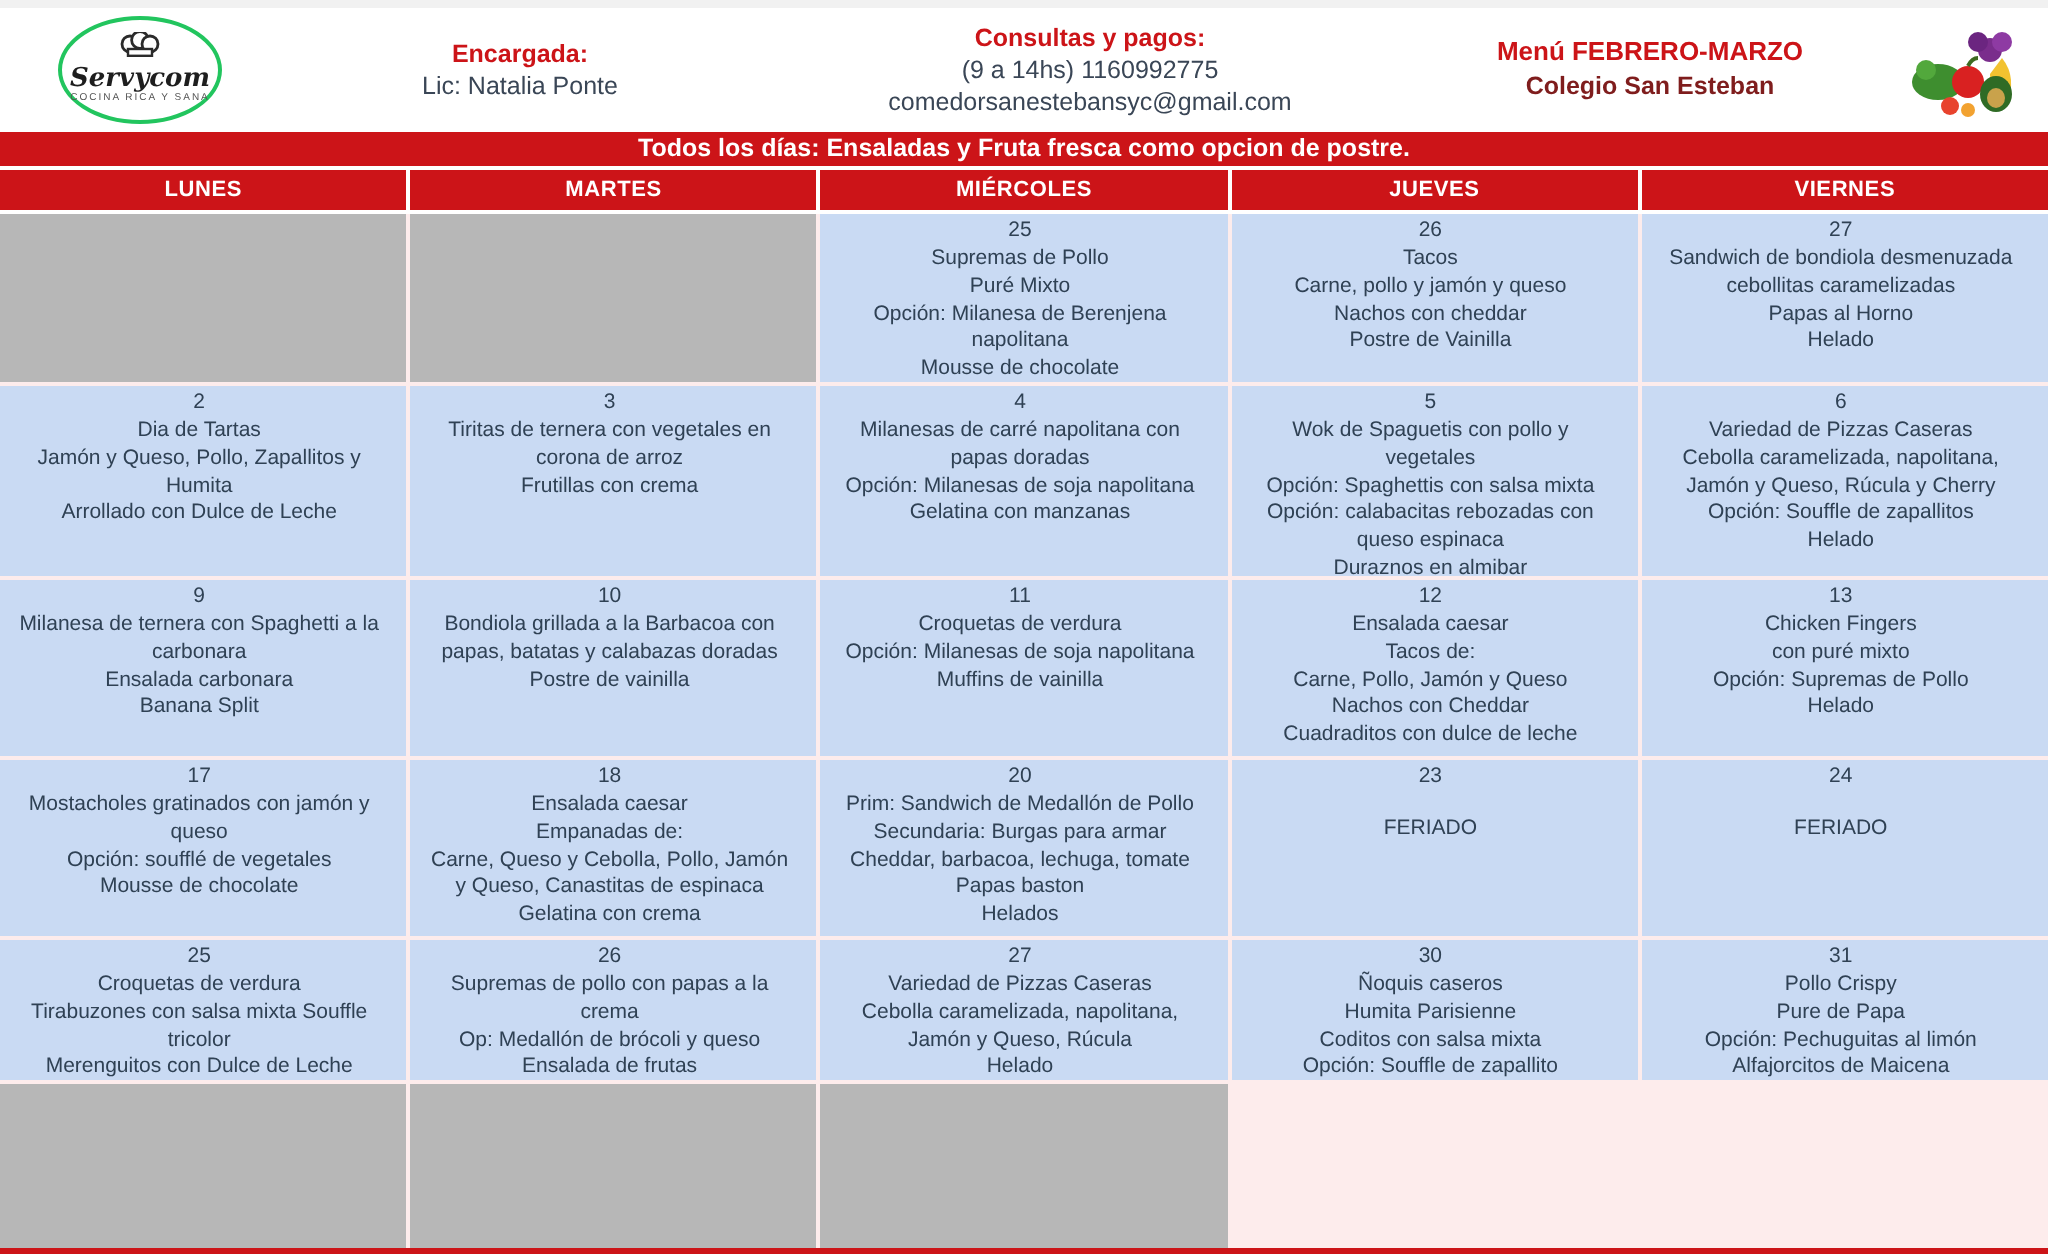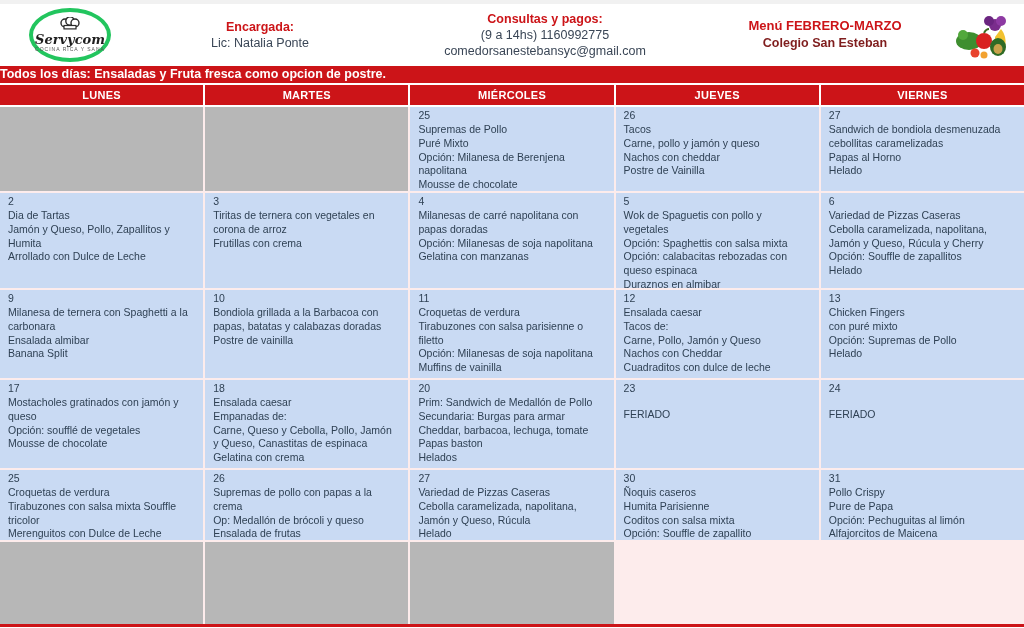--- a/index.html
+++ b/index.html
@@ -11,62 +11,62 @@
   }
 
   
   .top-header {
     height: 62px; display: grid;
     grid-template-columns: 140px 240px 330px 230px 84px;
     align-items: center;
   }
   .logo-wrap { display: flex; justify-content: center; }
   .logo-badge {
-    width: 82px; height: 54px; border: 4px solid #22c55e; border-radius: 50%;
+    width: 82px; height: 54px; border: 2px solid #22c55e; border-radius: 50%;
     display: flex; flex-direction: column; align-items: center; justify-content: center;
     background: #fff;
   }
   .logo-hat { line-height: 1; margin-top: -2px; }
   .logo-text {
     font-family: "DejaVu Serif", serif; font-style: italic; font-weight: bold;
     font-size: 13px; color: #1e1e1e; line-height: 1;
   }
   .logo-sub { font-size: 5px; color: #555; letter-spacing: 1px; }
   .hdr-block { text-align: center; line-height: 1.3; }
   .hdr-label { color: #cc1418; font-weight: bold; font-size: 12.5px; }
   .hdr-value { color: #3a4656; font-size: 12.5px; }
   .hdr-title { color: #cc1418; font-weight: bold; font-size: 13px; }
   .hdr-school { color: #7f1d1d; font-weight: bold; font-size: 12.5px; }
   .fruits-wrap { display: flex; justify-content: center; }
 
   
   .banner {
     background: #cc1418; color: #ffffff; font-weight: bold; font-size: 12.5px;
-    height: 17px; line-height: 17px; margin-bottom: 2px;
+    text-align: center; height: 17px; line-height: 17px; margin-bottom: 2px;
   }
 
   
   .day-header-row {
     display: grid; grid-template-columns: repeat(5, 1fr); gap: 2px;
     background: #ffffff; margin-bottom: 2px;
   }
   .day-header {
     background: #cc1418; color: #ffffff; font-weight: bold; font-size: 11px;
     text-align: center; height: 20px; line-height: 20px; letter-spacing: .3px;
   }
 
   
   .calendar-grid {
     display: grid; grid-template-columns: repeat(5, 1fr);
     grid-template-rows: 84px 95px 88px 88px 70px 82px;
     gap: 2px; background: #fdecec;
     border-bottom: 3px solid #cc1418;
   }
   .cell {
-    padding: 2px 12px 2px 8px; 
+    padding: 2px 12px 2px 8px; text-align: center;
     font-size: 10.5px; line-height: 1.32; color: #2f4154; overflow: hidden;
   }
   .cell.blue { background: #c9daf3; }
   .cell.gray { background: #b7b7b7; }
   .day-num { font-size: 10.5px; color: #2f4154; }
   .menu-line { font-size: 10.5px; }
   .spacer { height: 12px; }
 </style>
 </head>
 <body>
@@ -184,32 +184,31 @@
       <div class="cell blue">
         <div class="day-num">6</div>
         <div class="menu-line">Variedad de Pizzas Caseras</div>
         <div class="menu-line">Cebolla caramelizada, napolitana, Jamón y Queso, Rúcula y Cherry</div>
         <div class="menu-line">Opción: Souffle de zapallitos</div>
         <div class="menu-line">Helado</div>
       </div>
       <div class="cell blue">
         <div class="day-num">9</div>
         <div class="menu-line">Milanesa de ternera con Spaghetti a la carbonara</div>
-        <div class="menu-line">Ensalada almibar</div>
+        <div class="menu-line">Ensalada carbonara</div>
         <div class="menu-line">Banana Split</div>
       </div>
       <div class="cell blue">
         <div class="day-num">10</div>
         <div class="menu-line">Bondiola grillada a la Barbacoa con papas, batatas y calabazas doradas</div>
         <div class="menu-line">Postre de vainilla</div>
       </div>
       <div class="cell blue">
         <div class="day-num">11</div>
         <div class="menu-line">Croquetas de verdura</div>
-        <div class="menu-line">Tirabuzones con salsa parisienne o filetto</div>
         <div class="menu-line">Opción: Milanesas de soja napolitana</div>
         <div class="menu-line">Muffins de vainilla</div>
       </div>
       <div class="cell blue">
         <div class="day-num">12</div>
         <div class="menu-line">Ensalada caesar</div>
         <div class="menu-line">Tacos de:</div>
         <div class="menu-line">Carne, Pollo, Jamón y Queso</div>
         <div class="menu-line">Nachos con Cheddar</div>
         <div class="menu-line">Cuadraditos con dulce de leche</div>

